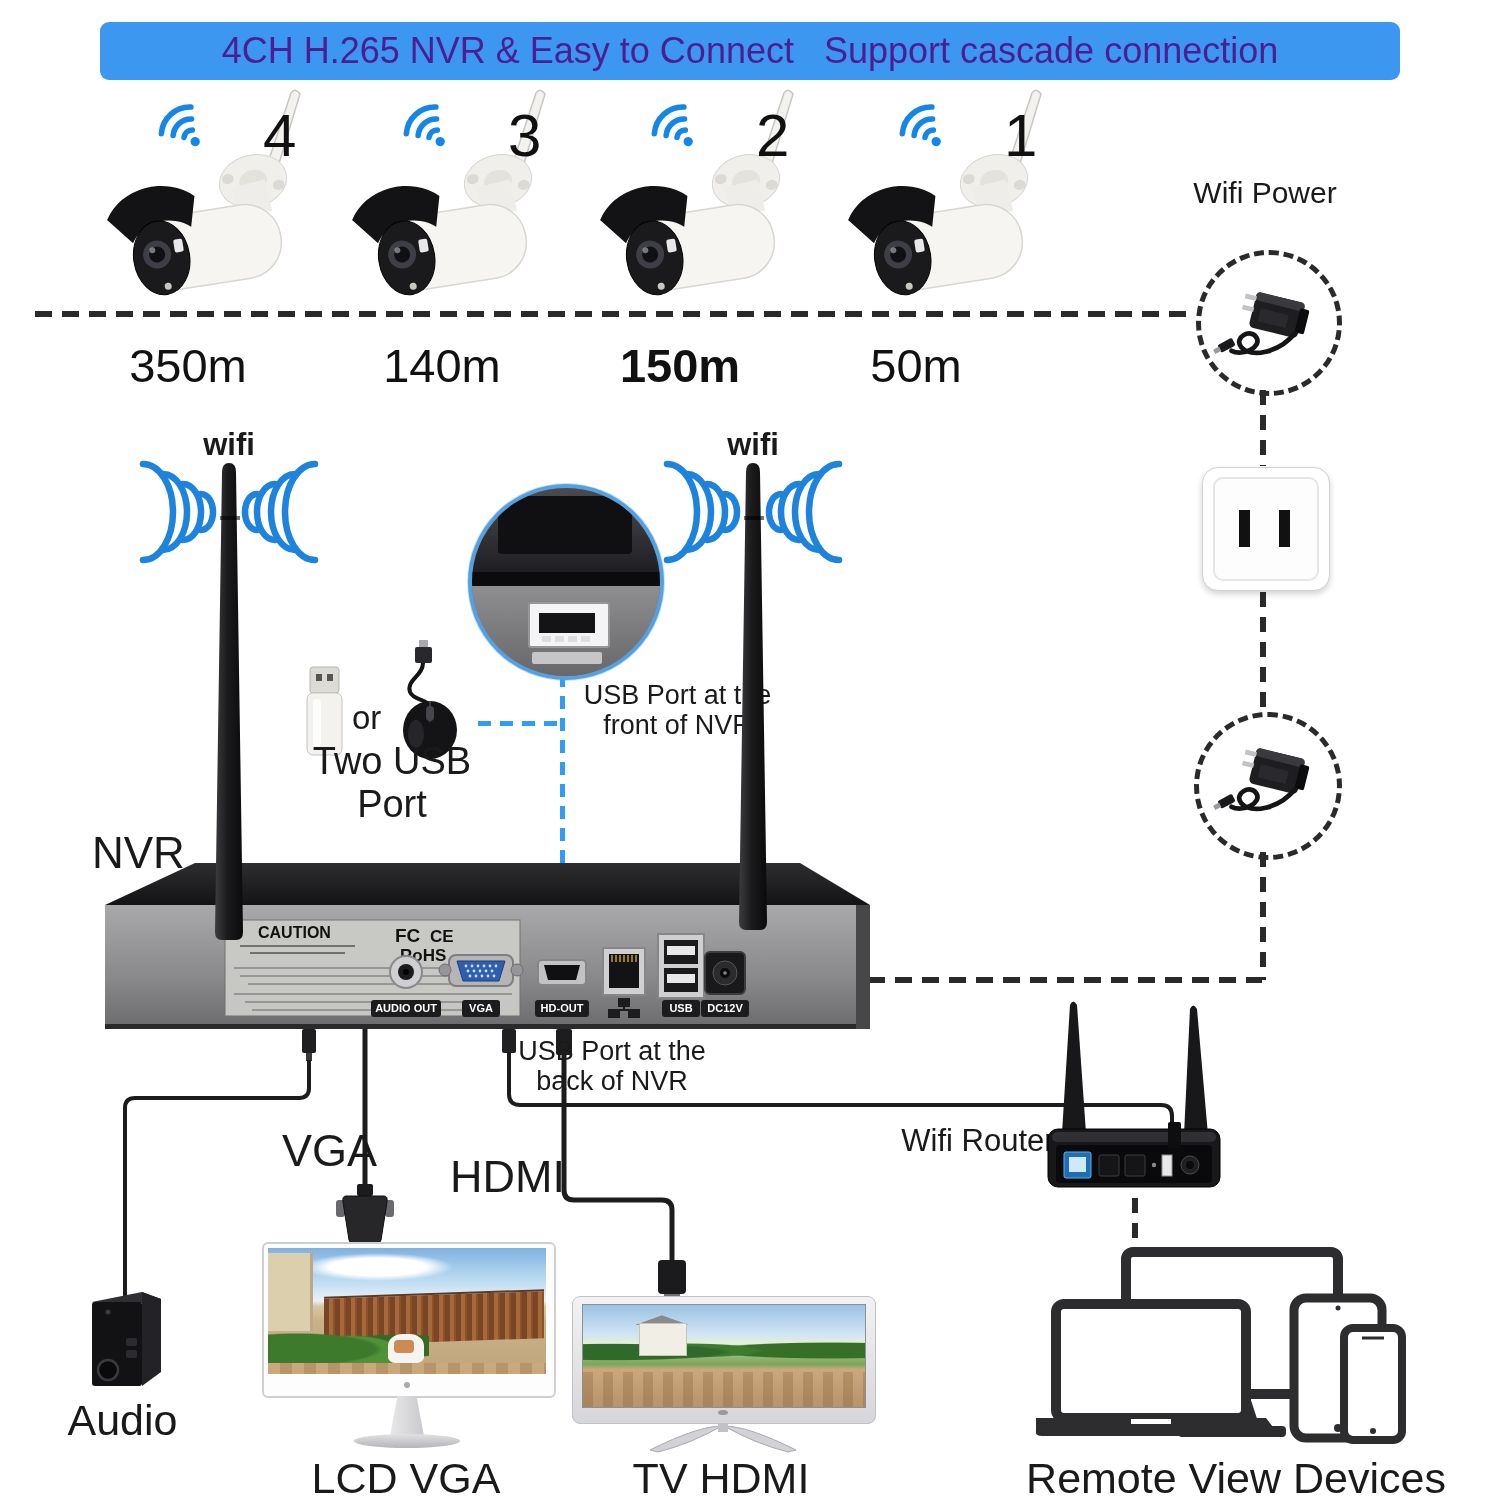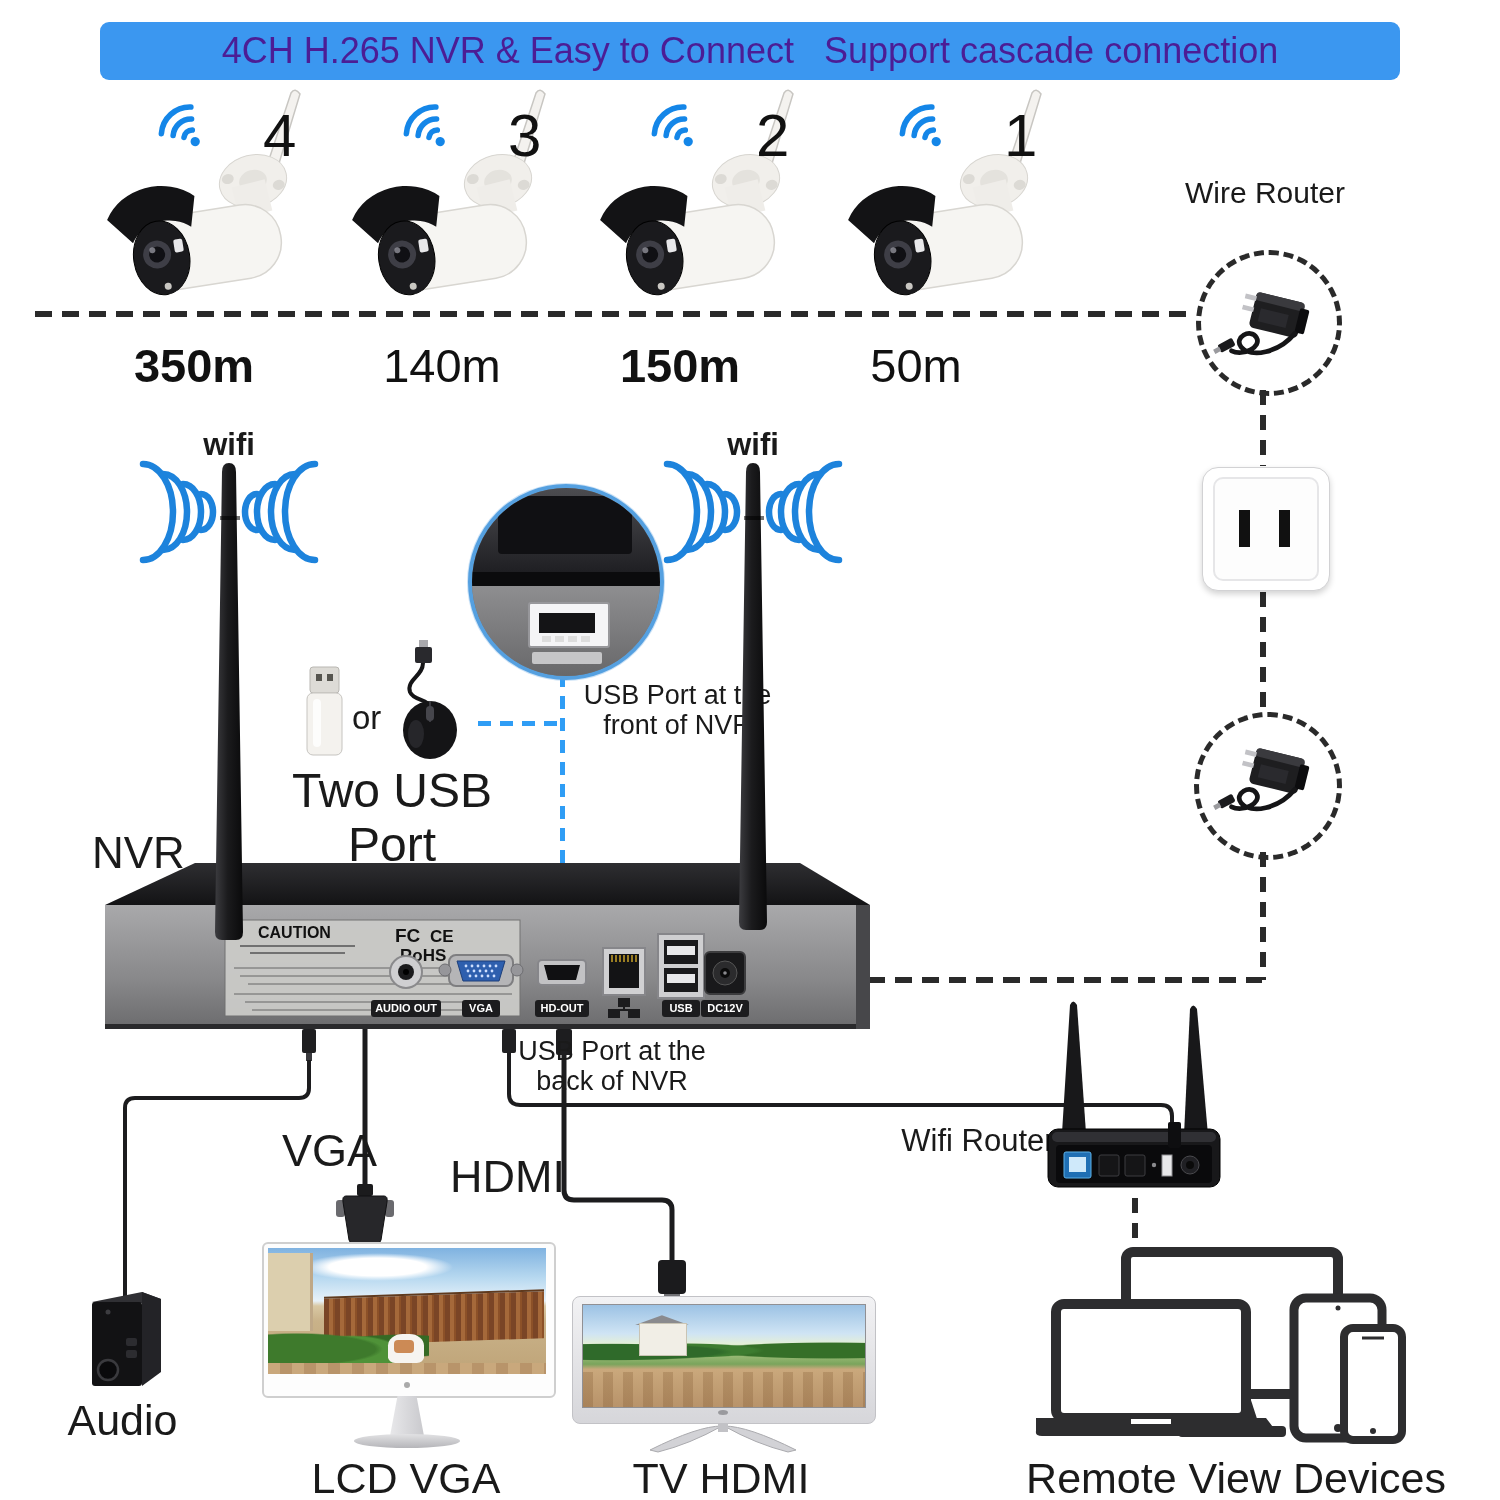--- a/index.html
+++ b/index.html
@@ -202,27 +202,27 @@
   <div class="cam" style="left:826px;top:85px;">
     <svg class="shape" width="250" height="230" viewBox="0 0 250 230">
         <use href="#cam-shape"></use>
       </svg>
     <svg class="wic" width="62" height="62" viewBox="0 0 100 100">
         <use href="#wifi-glyph"></use>
       </svg>
     <span class="num">1</span>
   </div>
 
-  <span class="dist" style="left:124px;font-weight:bold;">350m</span>
+  <span class="dist" style="left:118px;">350m</span>
   <span class="dist" style="left:372px;">140m</span>
   <span class="dist" style="left:610px;font-weight:bold;">150m</span>
   <span class="dist" style="left:846px;">50m</span>
 
   <div class="t ctr" style="left:1105px;top:176px;width:320px;font-size:30px;">
-    <div>Wire Router</div>
+    <div>Wifi Power</div>
   </div>
   <svg class="abs" style="left:1212px;top:282px;" width="106" height="86" viewBox="0 0 110 90">
       <use href="#adapter-shape"></use>
     </svg>
 
   <div id="outlet" class="abs">
     <div class="inner"></div>
     <div class="slot" style="left:36px;"></div>
     <div class="slot" style="left:76px;"></div>
   </div>
@@ -250,21 +250,21 @@
   <div class="t" style="left:352px;top:700px;font-size:33px;">or</div>
   <svg class="abs" style="left:386px;top:638px;" width="86" height="122" viewBox="0 0 86 122">
     <rect x="33" y="2" width="9" height="8" fill="#a9a9ad"></rect>
     <rect x="29" y="9" width="17" height="16" rx="2" fill="#29292d"></rect>
     <path d="M37,25 C37,38 20,42 24,54 C28,64 46,60 42,72" stroke="#151517" stroke-width="4" fill="none"></path>
     <ellipse cx="44" cy="92" rx="27" ry="29" fill="#141416"></ellipse>
     <path d="M44,63 L44,84" stroke="#3a3a3f" stroke-width="2"></path>
     <rect x="40" y="68" width="8" height="15" rx="4" fill="#46464c"></rect>
     <ellipse cx="30" cy="96" rx="8" ry="14" fill="#2e2e33" opacity="0.7"></ellipse>
   </svg>
-  <div class="t ctr" style="left:278px;top:764px;width:228px;font-size:48px;">Two USB Port</div>
+  <div class="t ctr" style="left:278px;top:740px;width:228px;font-size:38px;">Two USB Port</div>
 
   <div id="mag" class="abs">
     <div class="band"></div>
     <div class="win"></div>
     <div class="ridge"></div>
     <div class="lower"></div>
     <div class="usb">
       <div class="hole"></div>
       <div class="pin" style="left:12px;"></div>
       <div class="pin" style="left:25px;"></div>

